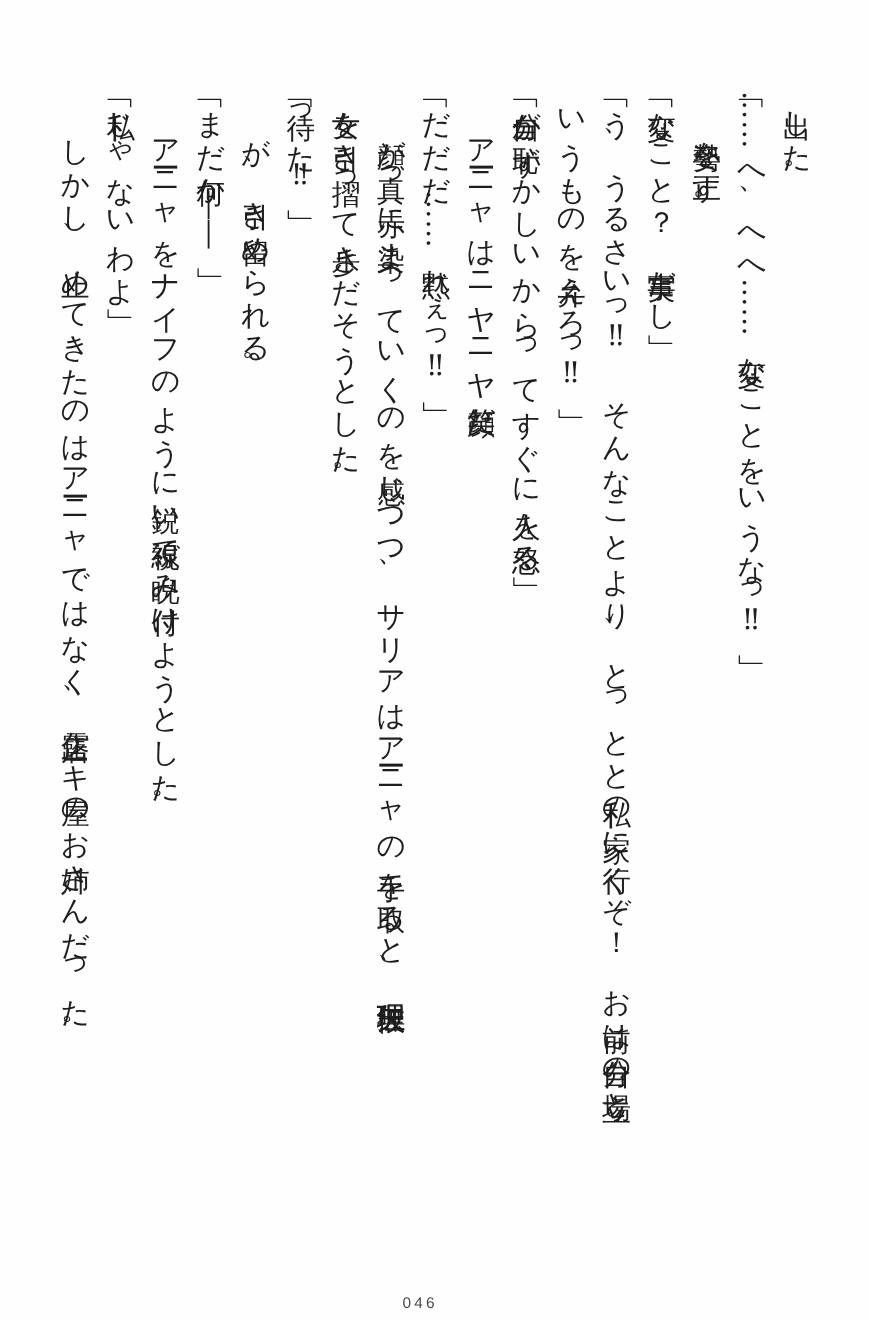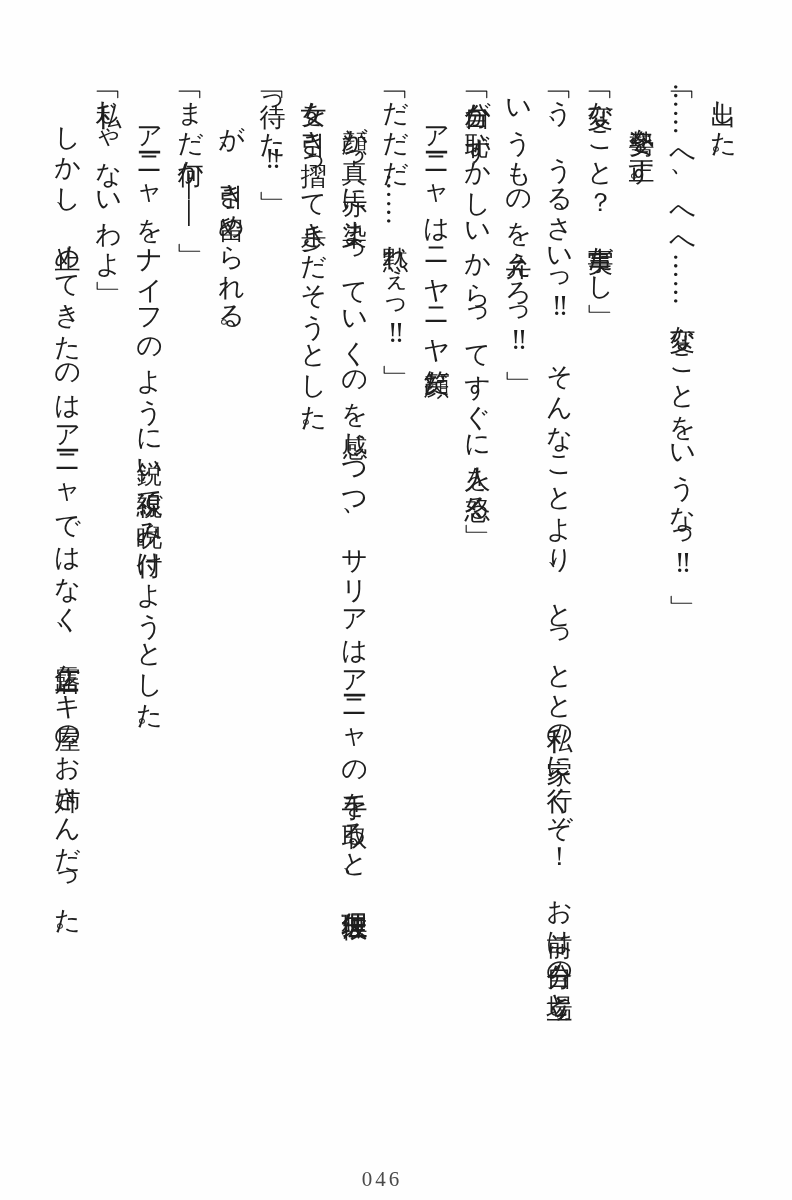--- a/index.html
+++ b/index.html
@@ -35,22 +35,22 @@
     margin: 0;
     padding: 0;
     white-space: nowrap;
   }
   .page-number {
     position: absolute;
     left: 0;
     right: 28px;
     bottom: 8px;
     text-align: center;
-    font-family: Liberation Serif, serif;
-    font-size: 21px;
+    font-family: Liberation Sans, sans-serif;
+    font-size: 14px;
     letter-spacing: 3px;
     color: #4a4a4a;
   }
 </style>
 </head>
 <body>
 
 <div class="page">
 
   <div class="text-block">

